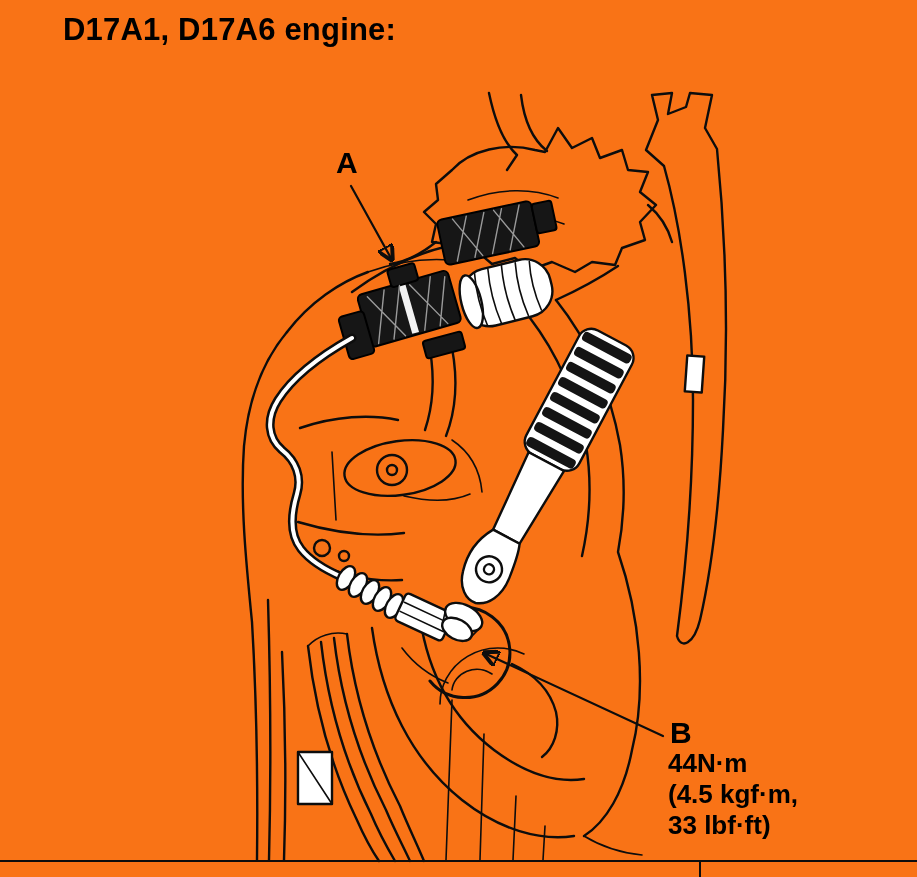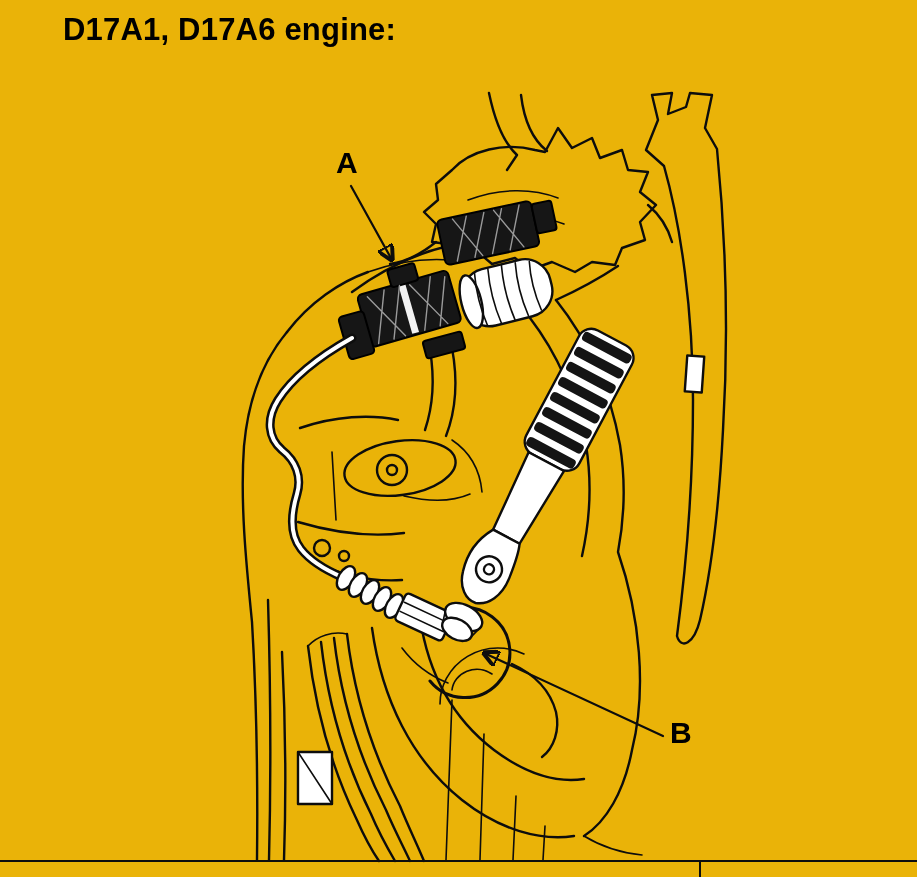--- a/index.html
+++ b/index.html
@@ -1,21 +1,21 @@
 <!DOCTYPE html>
 <html><head>
 <meta charset="utf-8">
 <style>
   * { box-sizing: border-box; }
   html, body { margin: 0; padding: 0; background: #ffffff; }
   .stage {
     position: relative;
     width: 917px;
     height: 877px;
-    background: #eab308;
+    background: #f97316;
     overflow: hidden;
     font-family: "Liberation Sans", sans-serif;
     color: #000;
     padding-left: 14px;
   }
   .art { position: absolute; left: 0; top: 0; width: 917px; height: 877px; }
   .art path, .art line, .art rect, .art circle, .art ellipse {
     stroke: #0d0d0d; stroke-width: 2.4; fill: none;
     stroke-linecap: round; stroke-linejoin: round;
   }
@@ -194,14 +194,19 @@
 
     <g>
       <line class="rule" x1="0" y1="861" x2="917" y2="861"></line>
       <line class="rule" x1="700" y1="861" x2="700" y2="877"></line>
     </g>
   </svg>
 
   <div class="callout callout-a">A</div>
   <div class="callout callout-b">B</div>
 
+  <div class="torque">
+    <div>44N·m</div>
+    <div>(4.5 kgf·m,</div>
+    <div>33 lbf·ft)</div>
+  </div>
 
 </div>
 
 </body></html>

